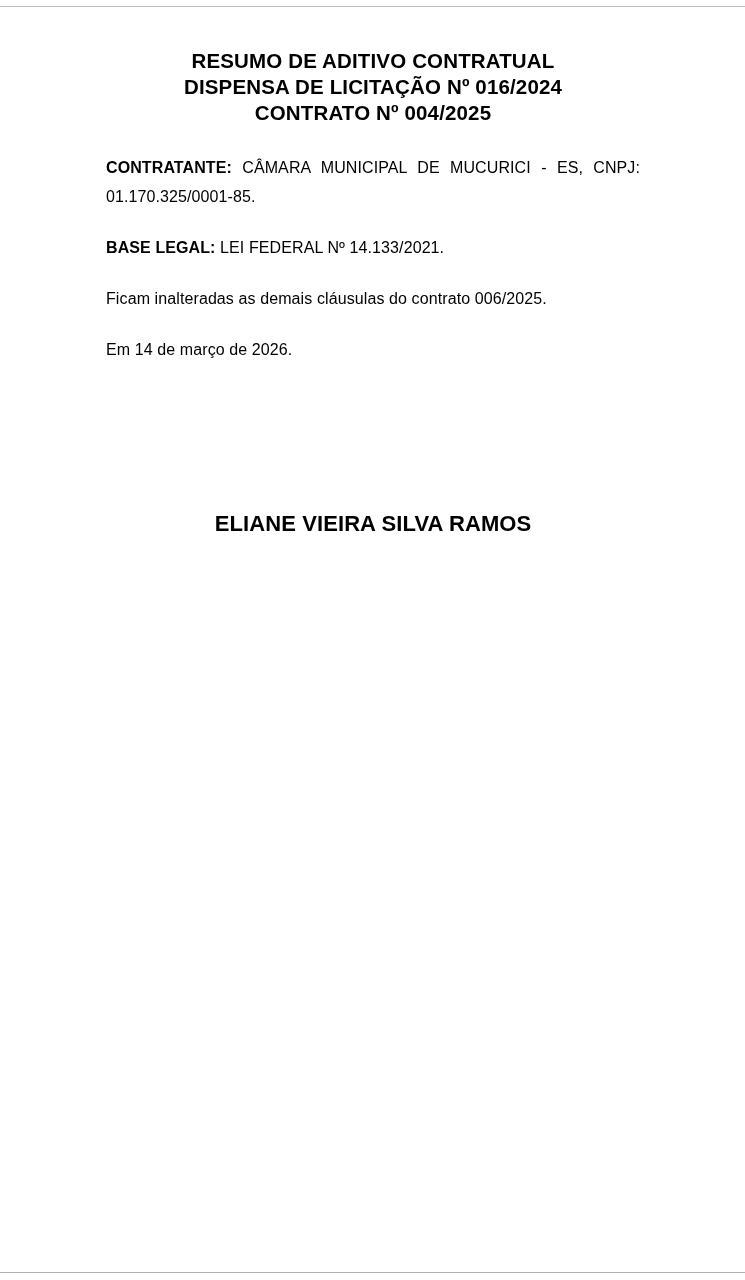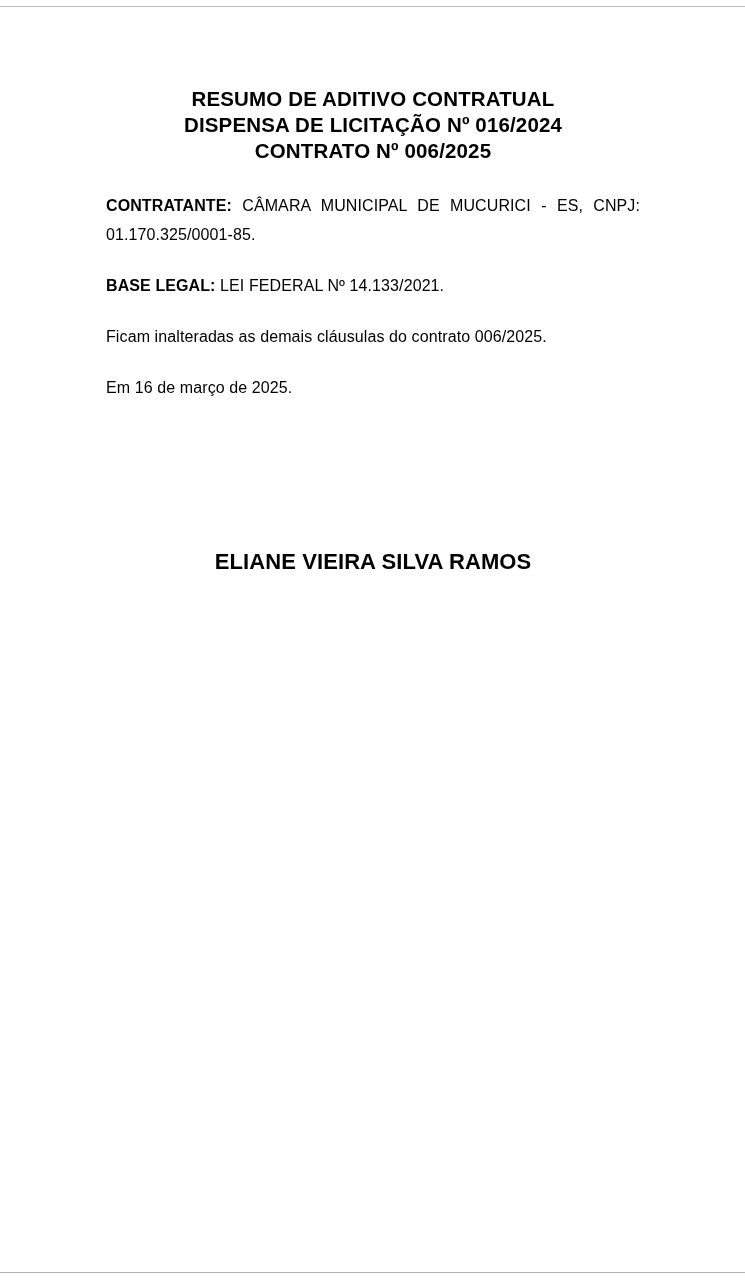--- a/index.html
+++ b/index.html
@@ -47,21 +47,21 @@
   .content {
     position: absolute;
     left: 106px;
     top: 0;
     width: 534px;
   }
 
   
   .doc-title {
     margin: 0;
-    padding-top: 86px;
+    padding-top: 48px;
     text-align: center;
     font-weight: bold;
     font-size: 20.5px;
     line-height: 26px;
     letter-spacing: 0.15px;
   }
 
   .doc-title .title-line {
     display: block;
     white-space: nowrap;
@@ -118,34 +118,34 @@
 
 <div class="page">
 
   <div class="edge-rule-top"></div>
 
   <div class="content">
 
     <h1 class="doc-title">
       <span class="title-line">RESUMO DE ADITIVO CONTRATUAL</span>
       <span class="title-line">DISPENSA DE LICITAÇÃO Nº 016/2024</span>
-      <span class="title-line">CONTRATO Nº 006/2025</span>
+      <span class="title-line">CONTRATO Nº 004/2025</span>
     </h1>
 
     <div class="body-block">
 
       <p class="para"><span class="lbl">CONTRATANTE:</span> <span>CÂMARA MUNICIPAL DE MUCURICI - ES, CNPJ: 01.170.325/0001-85.</span></p>
 
 
 
       <p class="para gap-large last-flush"><span class="lbl">BASE LEGAL:</span> <span>LEI FEDERAL Nº 14.133/2021.</span></p>
 
       <p class="para"><span>Ficam inalteradas as demais cláusulas do contrato 006/2025.</span></p>
 
-      <p class="para last-flush"><span>Em 16 de março de 2025.</span></p>
+      <p class="para last-flush"><span>Em 14 de março de 2026.</span></p>
 
     </div>
 
     <div class="signature">
       <span class="sig-name">ELIANE VIEIRA SILVA RAMOS</span>
     </div>
 
   </div>
 
   <div class="edge-rule-bottom"></div>

